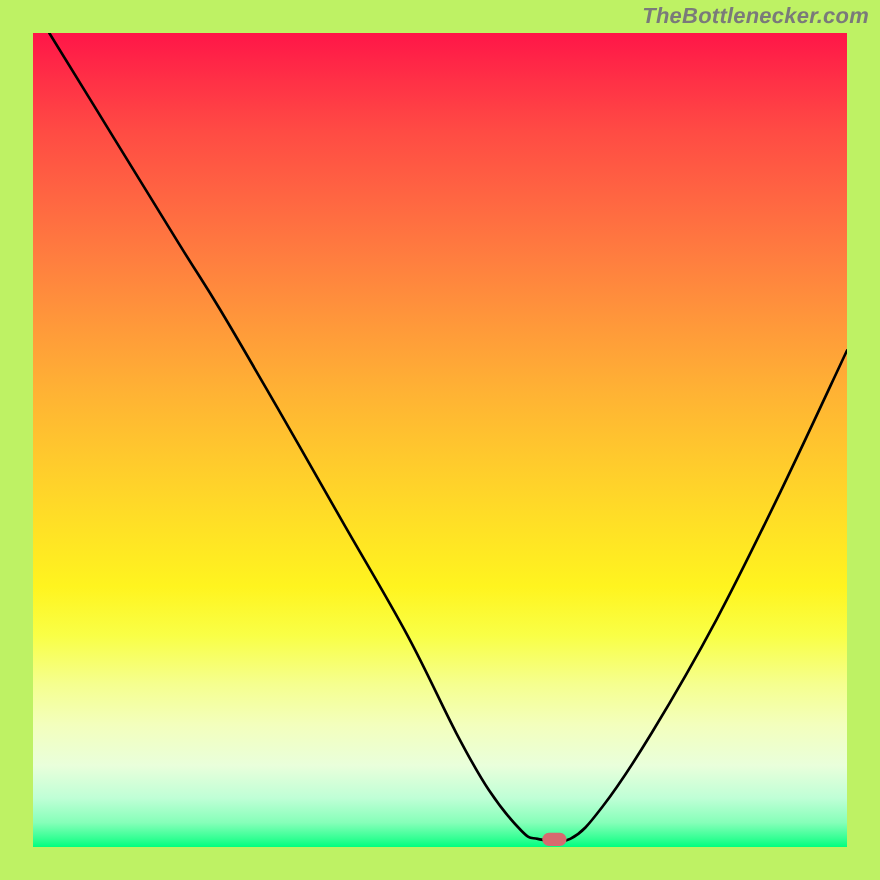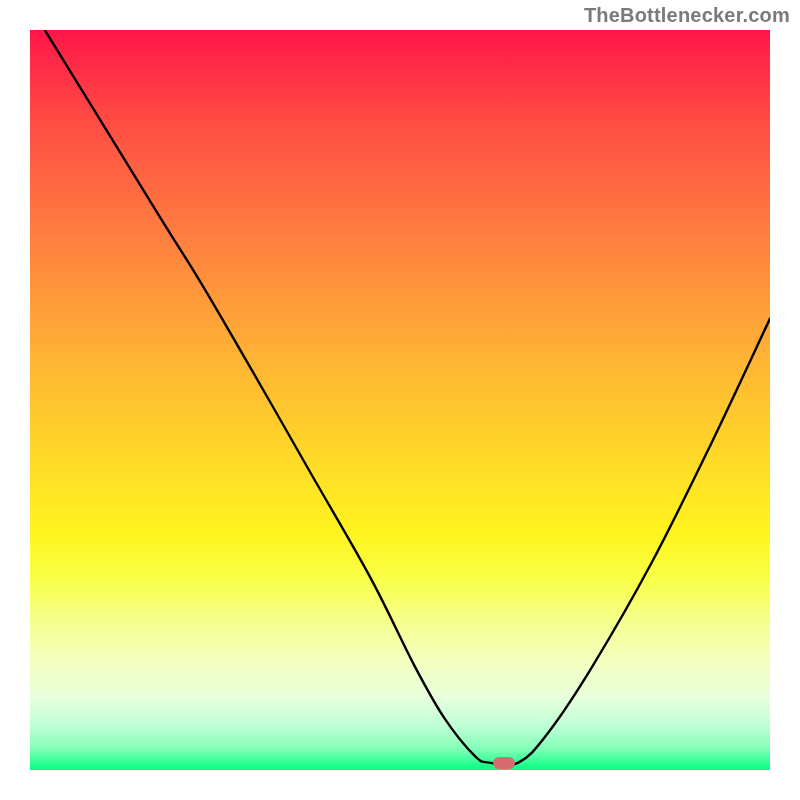--- a/index.html
+++ b/index.html
@@ -8,21 +8,22 @@
     width: 800px;
     height: 800px;
     background: #000;
     overflow: hidden;
     font-family: Arial, Helvetica, sans-serif;
   }
   .frame {
     position: relative;
     width: 800px;
     height: 800px;
-    background: #ffffff;
+    background: #bef264;
+    font-style: italic;
   }
   .source-label {
     position: absolute;
     top: 4px;
     right: 10px;
     color: #7a7a7a;
     font-size: 20px;
     font-weight: 600;
     letter-spacing: 0.2px;
   }

